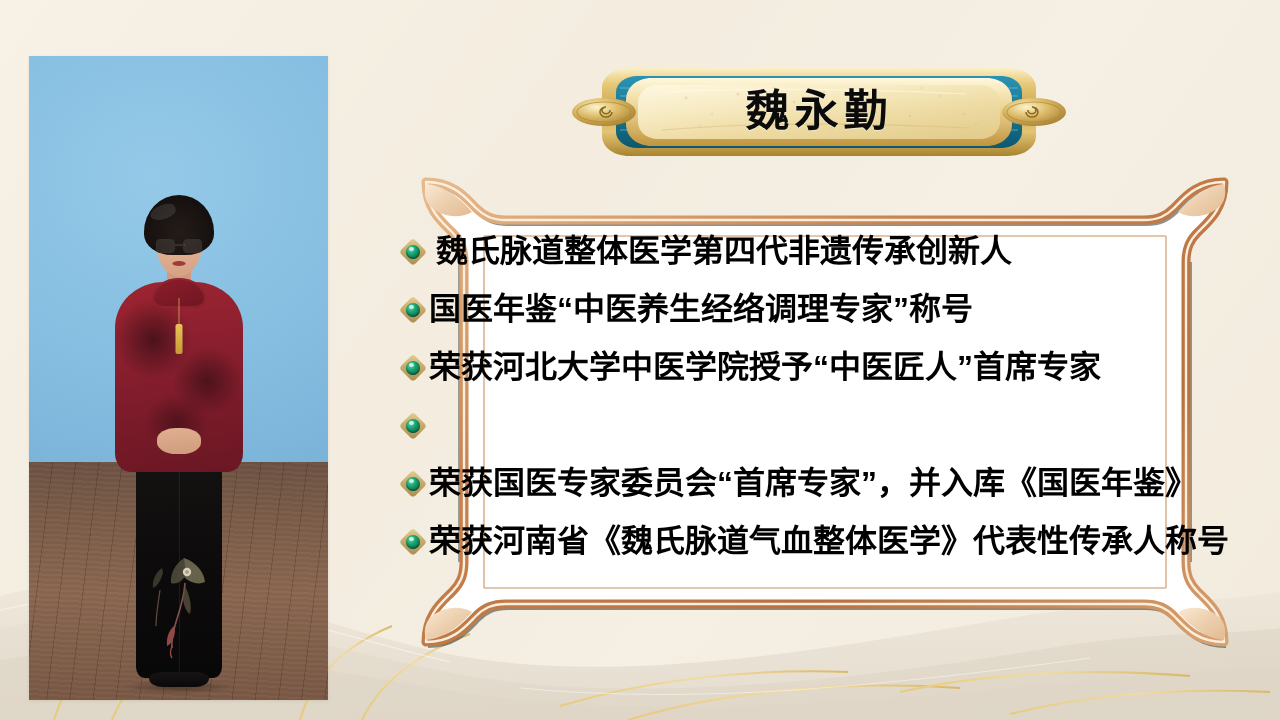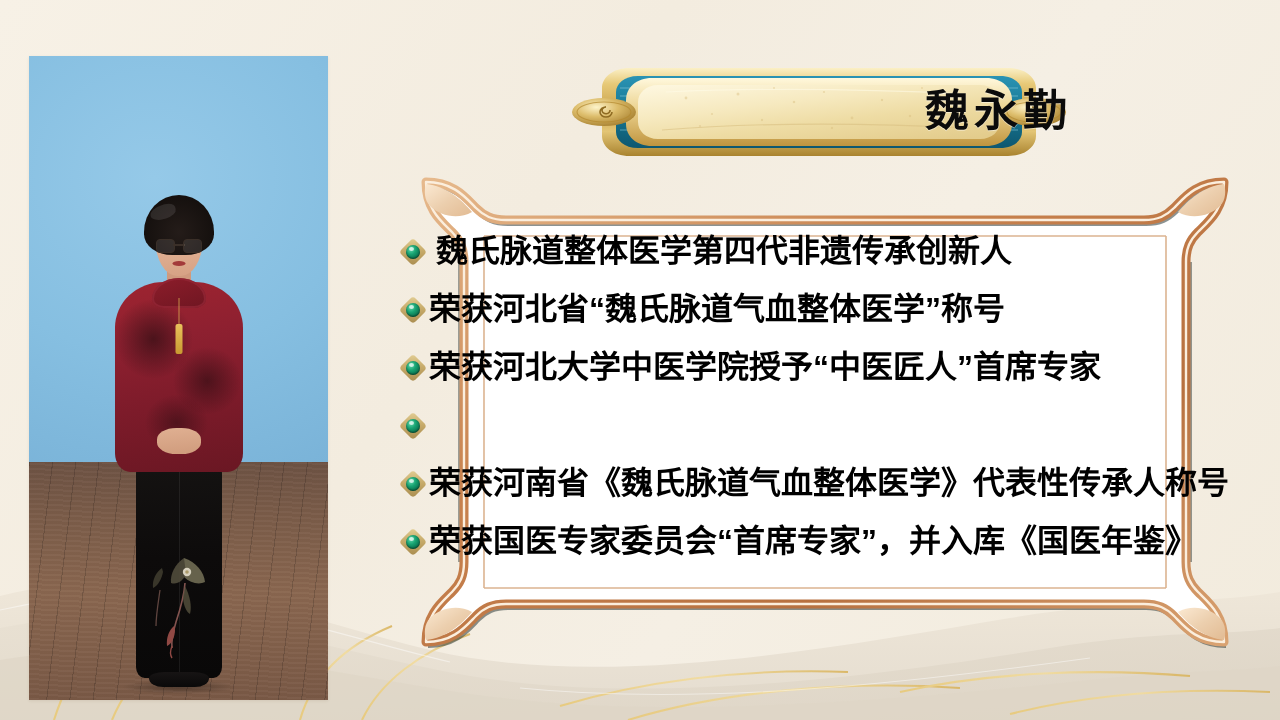--- a/index.html
+++ b/index.html
@@ -203,21 +203,21 @@
     top: 58px;
     width: 506px;
     height: 108px;
     z-index: 20;
   }
   .title-text {
     position: absolute;
     left: 0; right: 0;
     top: 50%;
     transform: translateY(-50%);
-    text-align: right;
+    text-align: center;
     font-size: 44px;
     font-weight: 700;
     letter-spacing: 5px;
     color: #0b0b0b;
     font-family: "Liberation Serif", "DejaVu Serif", serif;
     z-index: 4;
     line-height: 1;
     text-shadow: 0 1px 0 rgba(255,255,255,0.45);
   }
 
@@ -529,45 +529,45 @@
           <span class="setting"></span>
             <span class="stone"></span>
         </span>
         <span class="bullet-text">魏氏脉道整体医学第四代非遗传承创新人</span>
       </li>
       <li class="bullet-row">
         <span class="gem">
           <span class="setting"></span>
             <span class="stone"></span>
         </span>
-        <span class="bullet-text">荣获河北省“魏氏脉道气血整体医学”称号</span>
+        <span class="bullet-text">国医年鉴“中医养生经络调理专家”称号</span>
       </li>
       <li class="bullet-row">
         <span class="gem">
           <span class="setting"></span>
             <span class="stone"></span>
         </span>
         <span class="bullet-text">荣获河北大学中医学院授予“中医匠人”首席专家</span>
       </li>
       <li class="bullet-row indented">
         <span class="gem">
           <span class="setting"></span>
             <span class="stone"></span>
         </span>
       </li>
       <li class="bullet-row">
         <span class="gem">
           <span class="setting"></span>
             <span class="stone"></span>
         </span>
-        <span class="bullet-text">荣获河南省《魏氏脉道气血整体医学》代表性传承人称号</span>
+        <span class="bullet-text">荣获国医专家委员会“首席专家”，并入库《国医年鉴》</span>
       </li>
       <li class="bullet-row">
         <span class="gem">
           <span class="setting"></span>
             <span class="stone"></span>
         </span>
-        <span class="bullet-text">荣获国医专家委员会“首席专家”，并入库《国医年鉴》</span>
+        <span class="bullet-text">荣获河南省《魏氏脉道气血整体医学》代表性传承人称号</span>
       </li>
     </ul>
   </div>
 
 </div>
 
 </body></html>

